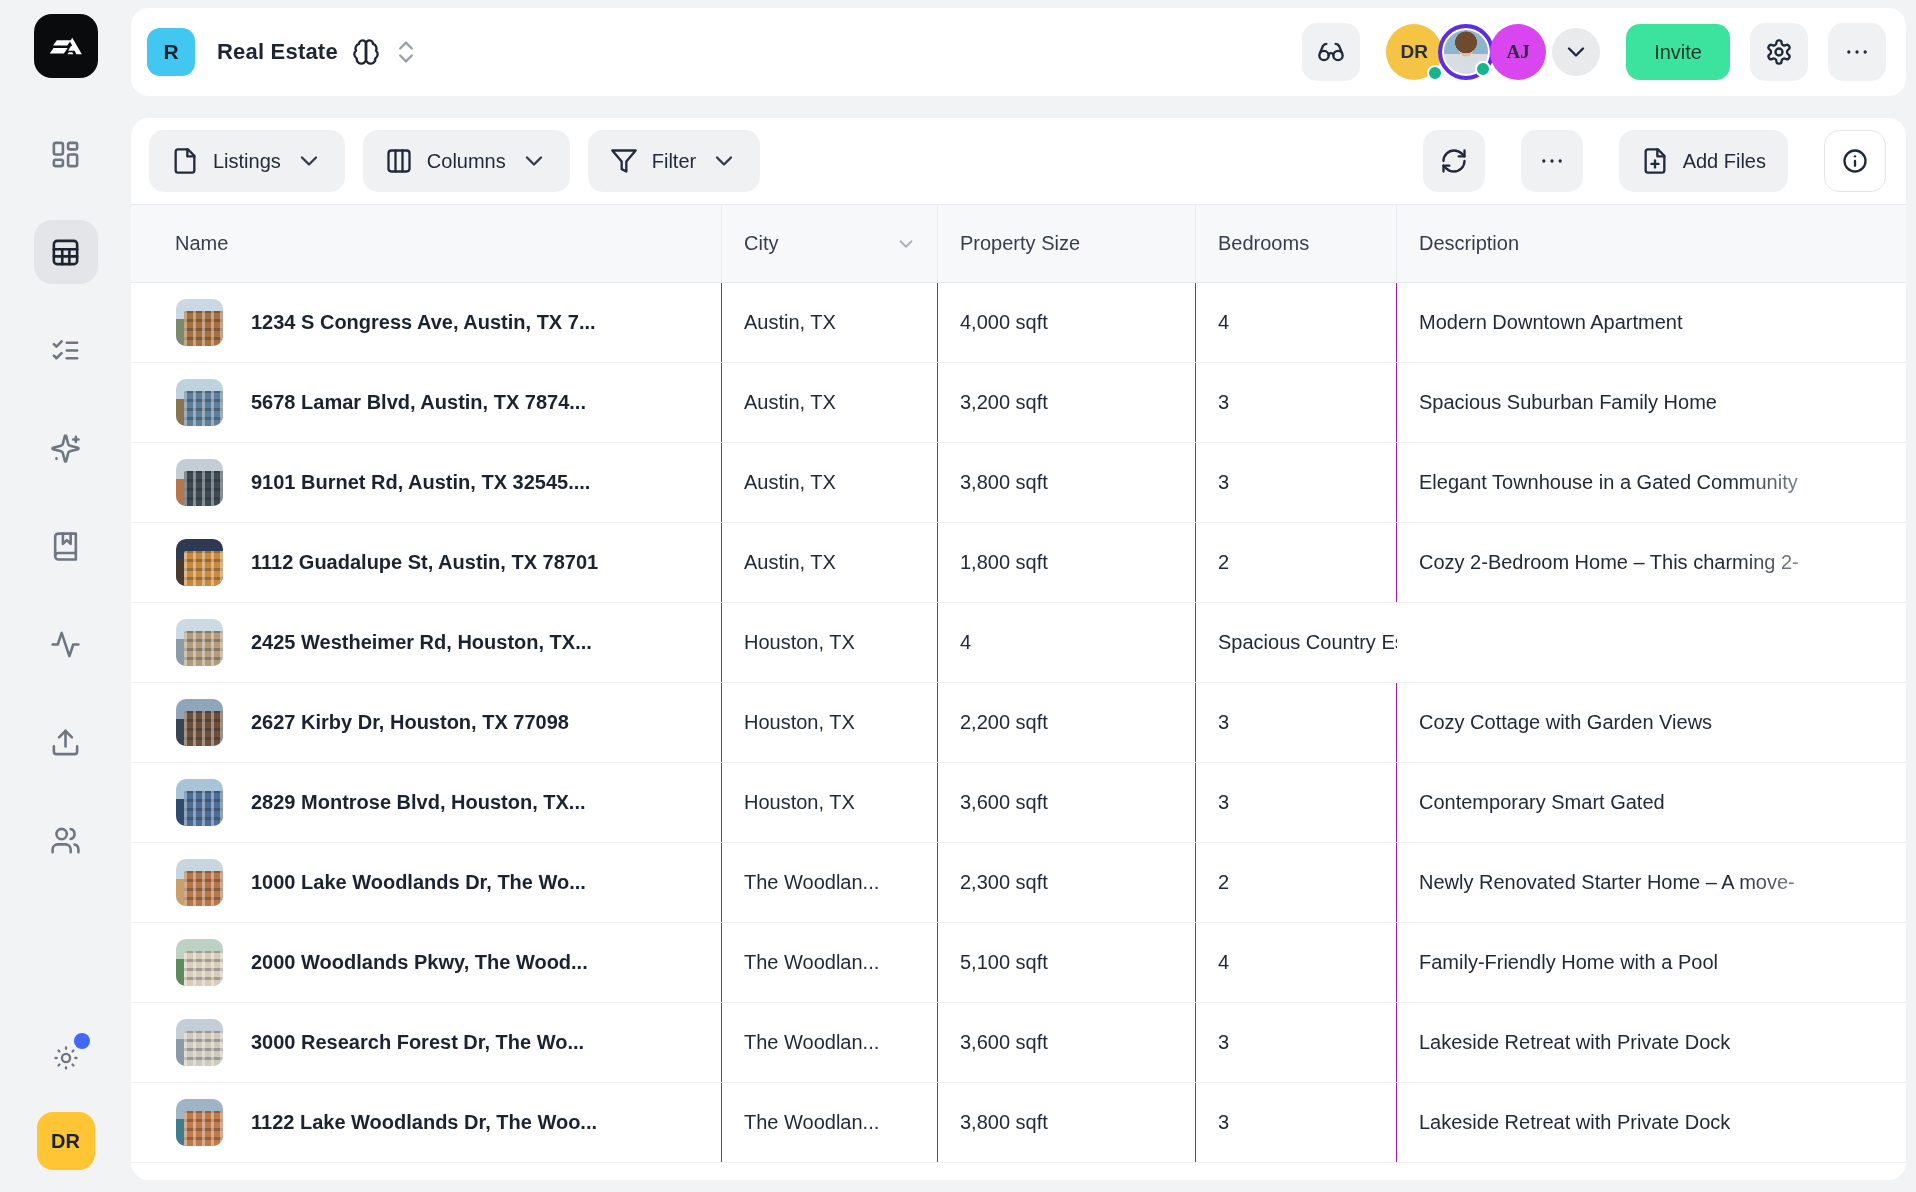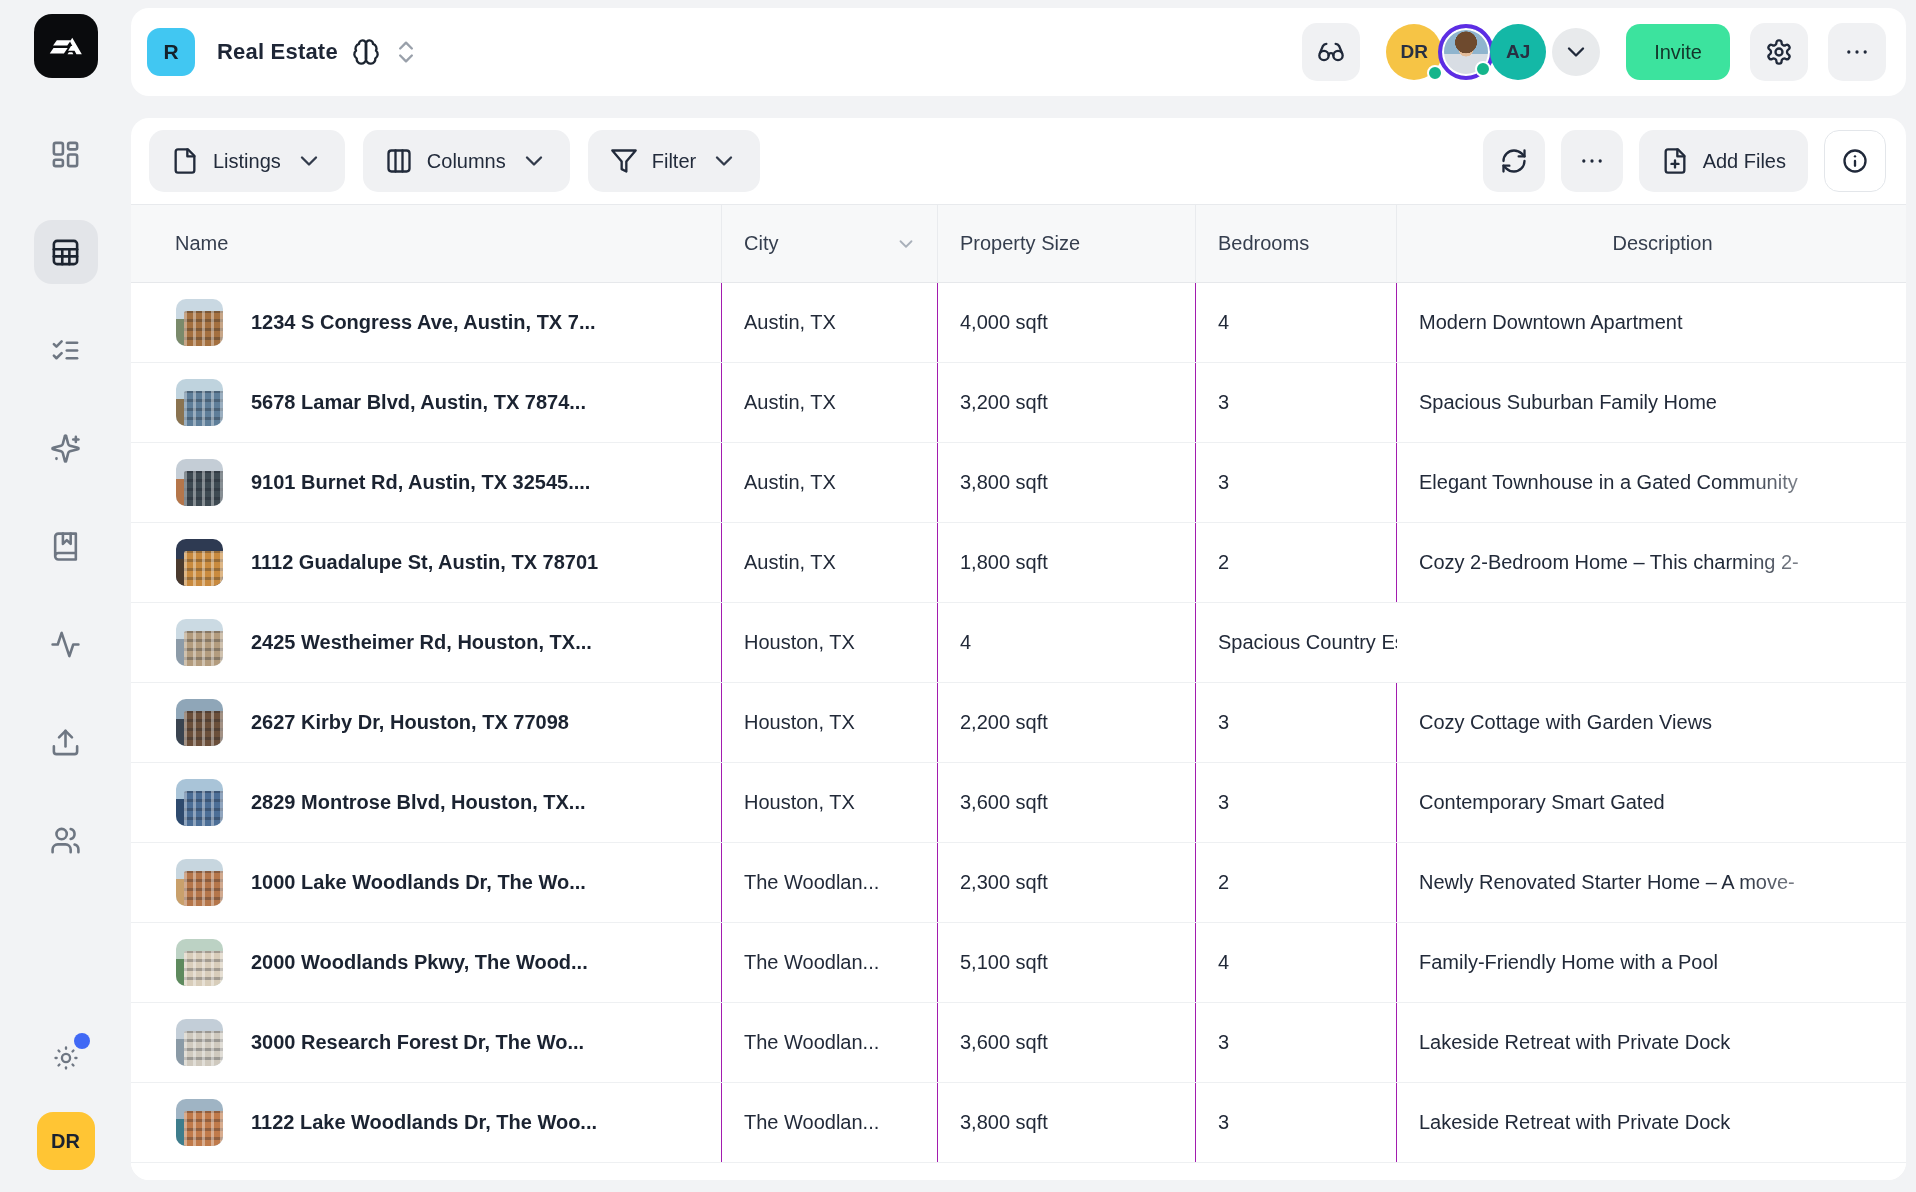--- a/index.html
+++ b/index.html
@@ -92,36 +92,36 @@
   .main { margin-top: 22px; flex: 1; display: flex; flex-direction: column; overflow: hidden; }
   .toolbar { height: 86px; flex: none; display: flex; align-items: center; padding: 0 20px 0 18px; }
   .tool-btn {
     height: 62px; border-radius: 15px; background: #F0F1F3;
     display: flex; align-items: center; gap: 14px; padding: 0 22px;
     font-size: 20px; font-weight: 500; color: #222B3B; cursor: pointer; flex: none;
   }
   .tool-btn + .tool-btn { margin-left: 18px; }
   .tool-btn svg { width: 26px; height: 26px; }
   .tool-btn .chev svg { width: 22px; height: 22px; color: #323B4B; }
-  .toolbar-right { margin-left: auto; display: flex; align-items: center; gap: 16px; }
+  .toolbar-right { margin-left: auto; display: flex; align-items: center; gap: 36px; }
   .tool-icon-btn {
     width: 62px; height: 62px; border-radius: 15px; background: #F0F1F3;
     display: flex; align-items: center; justify-content: center; color: #20293A; cursor: pointer;
   }
   .tool-icon-btn svg { width: 28px; height: 28px; }
   .tool-icon-btn.outline { background: #fff; border: 1.5px solid #E3E6EA; }
   
   .table { flex: 1; display: flex; flex-direction: column; overflow: hidden; border-top: 1px solid #E8EAED; }
   .thead, .trow { display: grid; grid-template-columns: 591px 216px 258px 201px minmax(0,1fr); }
   .thead { height: 78px; background: #F7F8F9; border-bottom: 1px solid #E6E8EB; flex: none; }
   .th {
     display: flex; align-items: center; font-size: 20px; color: #353E4E;
     padding-left: 22px; border-right: 1px solid #E9EBEE; cursor: pointer;
   }
-  .th:last-child { border-right: none; justify-content: center; }
+  .th:last-child { border-right: none; }
   .th.first { padding-left: 44px; }
   .th .sort { margin-left: auto; margin-right: 20px; color: #A9B0BA; display: flex; }
   .th .sort svg { width: 22px; height: 22px; }
   .trow { height: 80px; border-bottom: 1px solid #EEF0F2; background: #fff; }
   .td {
     display: flex; align-items: center; font-size: 20px; color: #222A39;
     padding-left: 22px; border-right: 1px solid #a21caf;
     white-space: nowrap; overflow: hidden; position: relative; cursor: pointer;
   }
   .td:last-child { border-right: none; }
@@ -272,21 +272,21 @@
               <path d="M2.5 13 5 7c.7-1.3 1.4-2 3-2"></path>
               <path d="M21.5 13 19 7c-.7-1.3-1.5-2-3-2"></path>
             </svg>
           </span>
       </div>
       <div class="avatars" id="avatars">
           <div class="avatar" style="background: rgb(246, 196, 69);">DR<span class="online-dot"></span></div>
           <div class="avatar photo">
             <span class="online-dot"></span>
           </div>
-          <div class="avatar" style="background: #14b8a6;">AJ</div>
+          <div class="avatar" style="background: #d946ef; font-family: Liberation Serif, serif;">AJ</div>
         </div>
       <div class="chev-circle">
         <span style="display: flex; width: 28px; height: 28px;">
             <svg viewBox="0 0 24 24" fill="none" stroke="currentColor" stroke-width="2" stroke-linecap="round" stroke-linejoin="round" style="width: 100%; height: 100%;">
               <path d="m6 9 6 6 6-6"></path>
             </svg>
           </span>
       </div>
       <div class="invite-btn">Invite</div>
       <div class="icon-btn">

